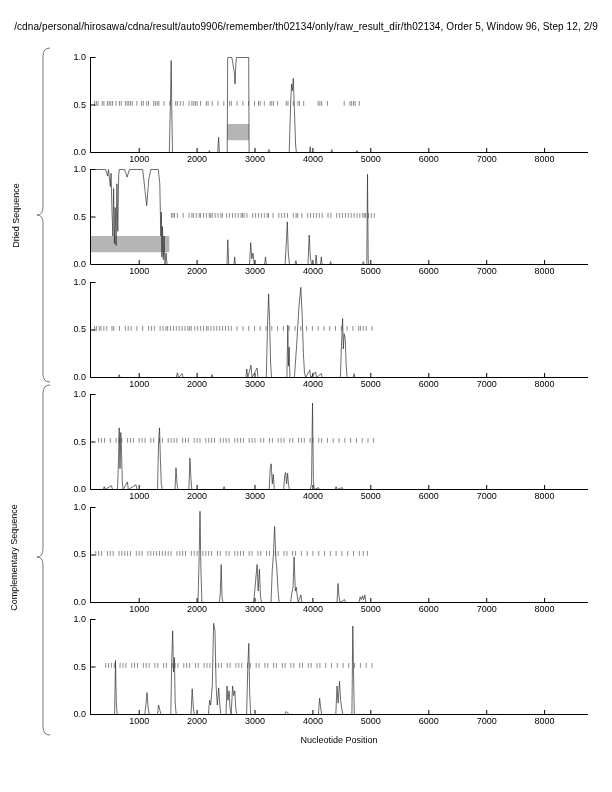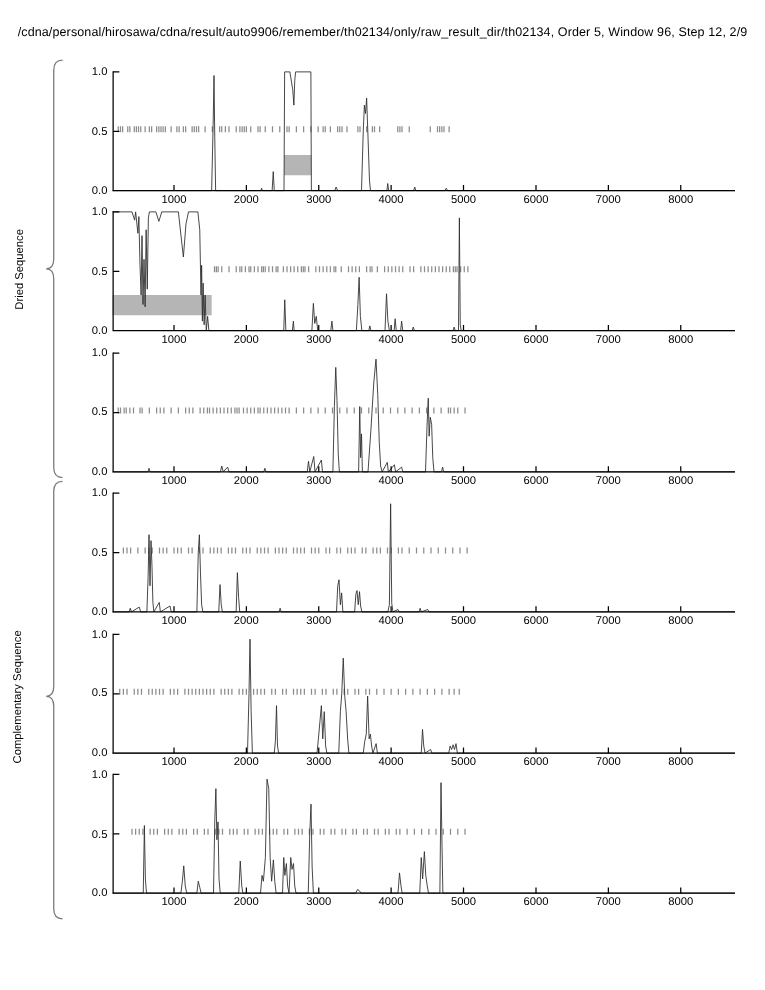--- a/index.html
+++ b/index.html
@@ -142,13 +142,14 @@
         <div class="xt" style="left: 280.8px;">5000</div>
         <div class="xt" style="left: 338.8px;">6000</div>
         <div class="xt" style="left: 396.7px;">7000</div>
         <div class="xt" style="left: 454.6px;">8000</div>
         <div class="yt" style="top: -5px;">1.0</div>
         <div class="yt" style="top: 42.5px;">0.5</div>
         <div class="yt" style="top: 90px;">0.0</div>
       </div>
     </div>
 
+  <div id="xlabel">Nucleotide Position</div>
 </div>
 
 </body></html>

